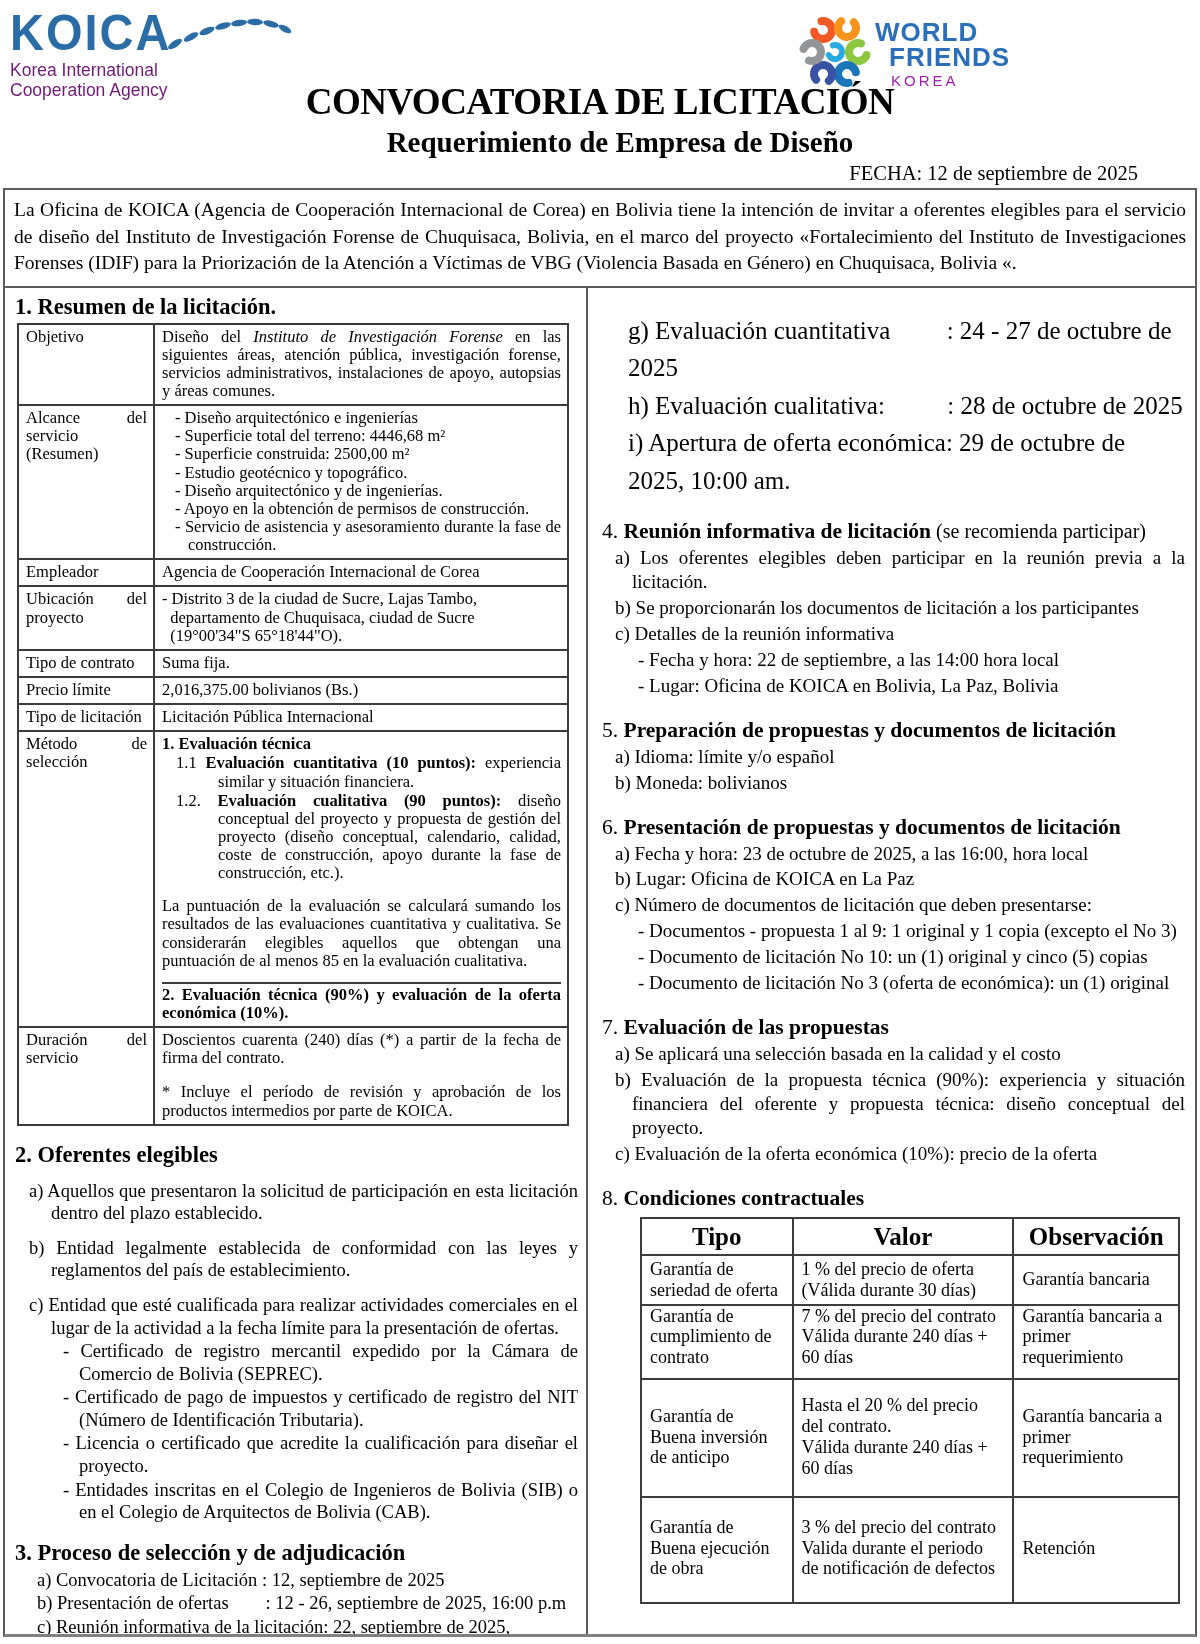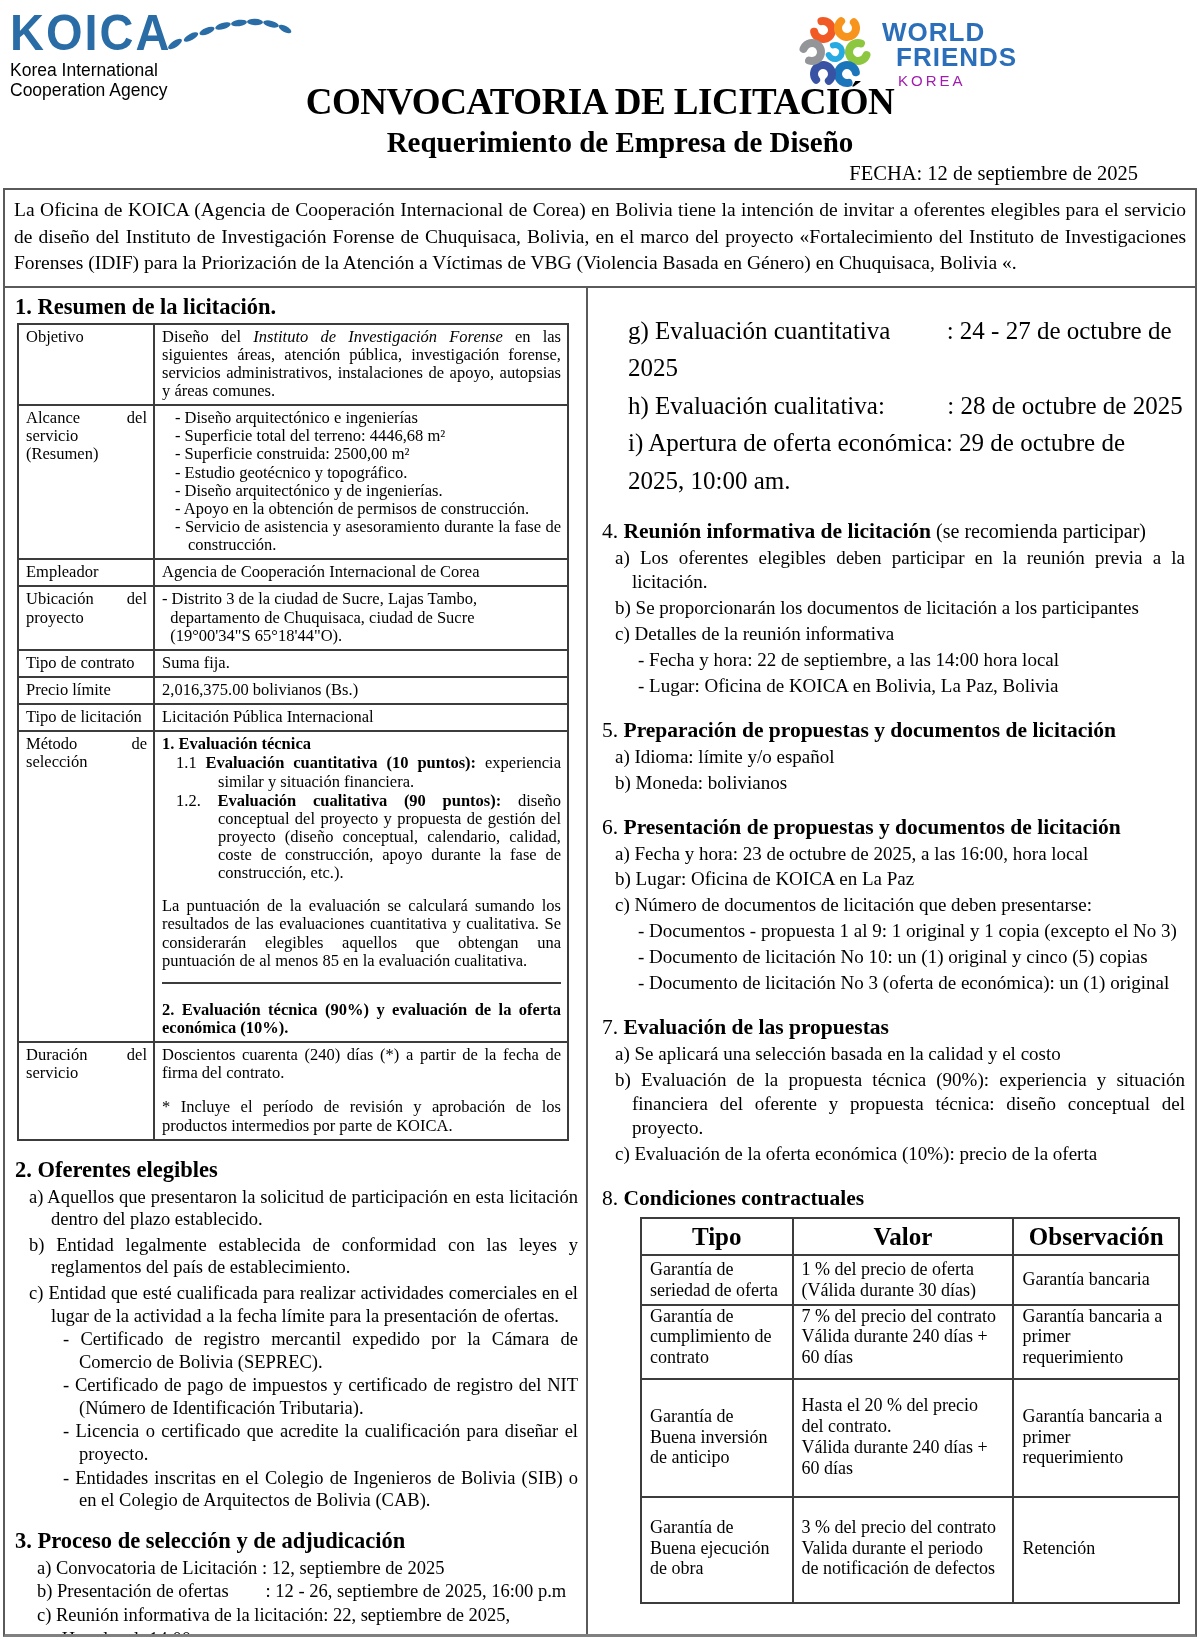--- a/index.html
+++ b/index.html
@@ -4,23 +4,23 @@
 <style>
   html,body{margin:0;padding:0;background:#fff;}
   .page{width:1200px;height:1644px;position:relative;background:#fff;overflow:hidden;
         font-family:"Liberation Serif","DejaVu Serif",serif;color:#000;}
   
   .logo-koica{position:absolute;top:8px;left:10px;line-height:1;}
   .koica-row{display:flex;align-items:flex-start;}
   .koica-word{font-family:"Liberation Sans","DejaVu Sans",sans-serif;font-weight:700;
               font-size:47px;letter-spacing:2px;color:#2a6ca5;transform:scaleY(1.06);transform-origin:top left;}
   .koica-laurel{margin:2px 0 0 -4px;}
-  .koica-sub{font-family:"Liberation Sans","DejaVu Sans",sans-serif;color:#000000;
+  .koica-sub{font-family:"Liberation Sans","DejaVu Sans",sans-serif;color:#701a75;
              font-size:17.5px;line-height:1.12;margin-top:2px;}
-  .logo-wf{position:absolute;top:12px;left:795px;display:flex;align-items:center;gap:7px;}
+  .logo-wf{position:absolute;top:12px;left:795px;display:flex;align-items:center;gap:0;}
   .wf-text{font-family:"Liberation Sans","DejaVu Sans",sans-serif;line-height:0.98;}
   .wf-world,.wf-friends{font-weight:700;font-size:26px;color:#2b6fba;letter-spacing:1px;}
   .wf-friends{margin-left:14px;}
   .wf-korea{font-size:15px;color:#a21caf;letter-spacing:3px;margin:3px 0 0 16px;}
   
   .title{padding-top:80px;text-align:center;font-size:37px;font-weight:700;letter-spacing:-0.5px;}
   .subtitle{text-align:center;font-size:29px;font-weight:700;margin-top:3px;padding-left:40px;}
   .fecha{text-align:right;font-size:20.5px;margin:3px 62px 3px 0;}
   
   .doc-box{margin:0 3px;height:1449px;box-sizing:border-box;border:2px solid #5a5a5a;
@@ -35,24 +35,24 @@
   .h-left{font-size:22.5px;font-weight:700;margin:2px 0 3px 0;}
   table.t1{border-collapse:collapse;margin-left:2px;width:552px;font-size:16.5px;line-height:1.1;}
   table.t1 td{border:2px solid #3c3c3c;vertical-align:top;padding:3px 6px 4px 7px;}
   td.lblcell{width:136px;box-sizing:border-box;text-align:justify;}
   td.valcell{text-align:justify;}
   .dash-item{padding-left:26px;text-indent:-13px;}
   .metodo-t1{font-weight:700;}
   .m-item{padding-left:56px;text-indent:-42px;margin-top:1px;text-align:justify;}
   .m-num{font-weight:400;}
   .m-para{margin-top:15px;text-align:justify;}
-  .metodo-div{margin-top:12px;border-top:2px solid #3c3c3c;padding-top:17px;font-weight:700;text-align:justify;}
+  .metodo-div{margin-top:12px;border-top:2px solid #3c3c3c;padding-top:2px;font-weight:700;text-align:justify;}
   .dur-p2{margin-top:16px;}
   .sec-left{margin-top:16px;}
-  .litem{font-size:18.5px;line-height:1.22;padding-left:36px;text-indent:-22px;text-align:justify;margin-top:3px;}
+  .litem{font-size:18.5px;line-height:1.22;padding-left:36px;text-indent:-22px;text-align:justify;margin-top:12px;}
   .lsub{font-size:18.5px;line-height:1.22;padding-left:64px;text-indent:-16px;text-align:justify;margin-top:1px;}
   .s3line{font-size:18.5px;line-height:1.28;padding-left:22px;white-space:pre-wrap;}
   
   .prewrap{white-space:pre-wrap;}
   .ghi{margin-top:20px;padding-left:26px;font-size:25px;line-height:1.5;}
   .h-right{font-size:21.5px;margin-top:20px;}
   .h-num{font-weight:400;}
   .h-bold{font-weight:700;}
   .h-suffix{font-weight:400;font-size:20px;}
   .ritem{font-size:19px;line-height:1.26;padding-left:30px;text-indent:-17px;text-align:justify;margin-top:2px;}

